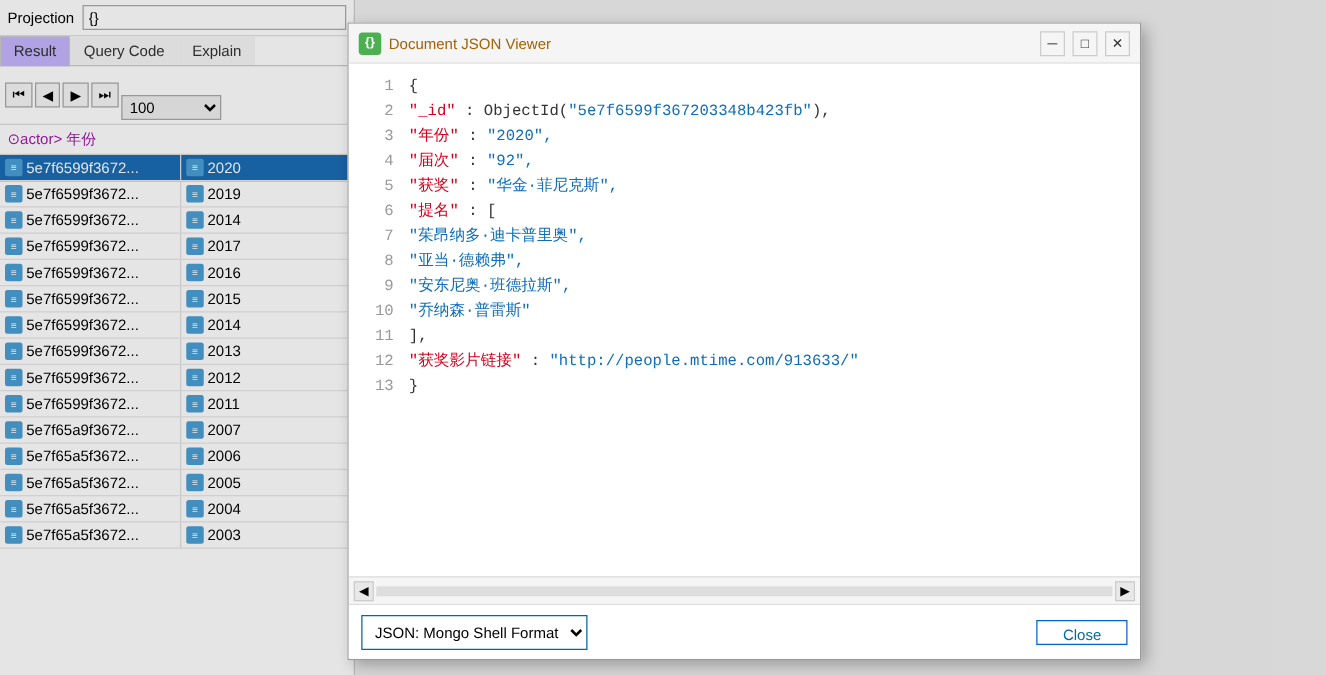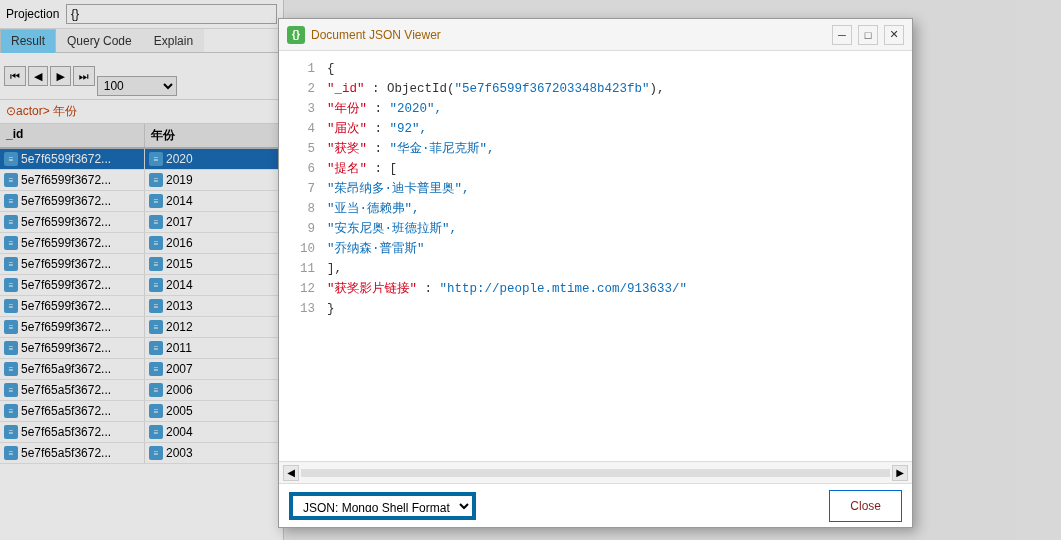--- a/index.html
+++ b/index.html
@@ -49,21 +49,21 @@
     .tab {
       padding: 4px 10px;
       font-size: 12px;
       cursor: pointer;
       border: 1px solid transparent;
       border-bottom: none;
       background: #f5f5f5;
       color: #333;
     }
     .tab.active {
-      background: #7dd3fc;
+      background: #c4b5fd;
       border-color: #ccc;
       border-bottom-color: #fff;
       z-index: 1;
       margin-bottom: -1px;
     }
 
     .toolbar-btn {
       border: 1px solid #aaa;
       background: #f5f5f5;
       padding: 1px 5px;
@@ -80,21 +80,21 @@
       font-size: 12px;
       padding: 0 2px;
       width: 80px;
       margin-top: 20px;
     }
 
     .actor-row {
       padding: 3px 6px;
       border-bottom: 1px solid #ddd;
       font-size: 12px;
-      color: #c2410c;
+      color: #a21caf;
     }
 
     .table-header {
       display: flex;
       background: #e8e8e8;
       border-bottom: 2px solid #bbb;
       font-size: 12px;
       font-weight: bold;
     }
     .th-id { width: 145px; padding: 3px 6px; border-right: 1px solid #ccc; }
@@ -254,35 +254,35 @@
     .modal-footer {
       display: flex;
       align-items: center;
       border-top: 1px solid #ddd;
       padding: 8px 10px;
       background: #fff;
       gap: 8px;
       height: 44px;
     }
     .format-select {
-      border: 4px solid #0369a1;
+      border: 1px solid #0369a1;
       padding: 4px 6px;
       font-size: 12px;
       height: 28px;
       background: #fff;
     }
     .close-action-btn {
       margin-left: auto;
       padding: 4px 20px;
       border: 1px solid #0066cc;
       background: #fff;
-      color: #7f1d1d;
+      color: #0369a1;
       font-size: 12px;
       cursor: pointer;
-      height: 32px;
+      height: 20px;
     }
   </style>
 </head>
 <body>
 
 <div class="left-panel">
 
   <div class="field-row">
     <span class="field-label">Projection</span>
     <input class="field-input" type="text" value="{}" style="">
@@ -304,24 +304,20 @@
       <option>100</option>
       <option>50</option>
       <option>200</option>
     </select>
   </div>
 
   <div class="actor-row">
     <span>⊙actor&gt; 年份</span>
   </div>
 
-  <div class="table-header">
-    <div class="th-id">_id</div>
-    <div class="th-year">年份</div>
-  </div>
 
   <div class="table-body" id="table-body">
   <div class="table-row selected">
     <div class="cell-id">
       <span class="doc-icon">≡</span>
       <span>5e7f6599f3672...</span>
     </div>
     <div class="cell-year">
       <span class="doc-icon">≡</span>
       <span>2020</span>

